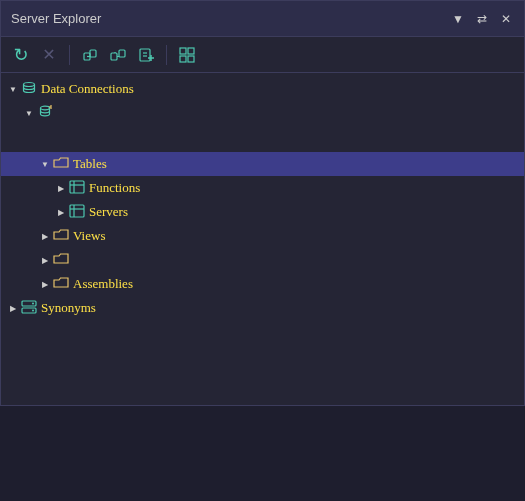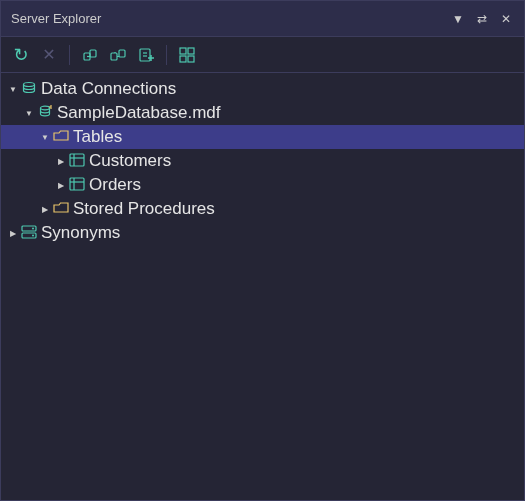--- a/index.html
+++ b/index.html
@@ -13,21 +13,21 @@
       height: 501px;
       background: #1e1e2e;
       font-family: 'Segoe UI', Tahoma, sans-serif;
       font-size: 14px;
       color: #d4d4d4;
       overflow: hidden;
     }
 
     .window {
       width: 525px;
-      height: 501px;
+      height: 406px;
       background: #252535;
       border: 1px solid #3c3c5c;
       display: flex;
       flex-direction: column;
     }
 
     .title-bar {
       display: flex;
       align-items: center;
       justify-content: space-between;
@@ -122,20 +122,21 @@
       align-items: center;
       height: 24px;
       padding-right: 8px;
       cursor: pointer;
       user-select: none;
       white-space: nowrap;
     }
 
     .tree-item.selected {
       background: #3d3d8a;
+      margin-top: 27px;
     }
 
     .tree-item .indent {
       display: inline-block;
       flex-shrink: 0;
     }
 
     .tree-item .expand-btn {
       width: 16px;
       height: 16px;
@@ -163,22 +164,23 @@
 
     .icon-table {
       color: #4ec9b0;
     }
 
     .icon-server {
       color: #4ec9b0;
     }
 
     .item-label {
-      color: #e5e5e5;
-      font-size: 17px;
+      color: #fde047;
+      font-size: 13px;
+      font-family: Liberation Serif, serif;
     }
 
     .chevron-right::before {
       content: '▶';
       font-size: 8px;
     }
 
     .chevron-down::before {
       content: '▼';
       font-size: 8px;
@@ -271,21 +273,20 @@
       <span class="expand-btn chevron-down"></span>
       <span class="icon icon-db">
         <svg width="16" height="16" viewBox="0 0 16 16" fill="none">
           <ellipse cx="8" cy="4" rx="4.5" ry="1.8" stroke="#4ec9b0" stroke-width="1.2"></ellipse>
           <path d="M3.5 4v3c0 1 2 1.8 4.5 1.8S12.5 8 12.5 7V4" stroke="#4ec9b0" stroke-width="1.2"></path>
           <path d="M3.5 7v3c0 1 2 1.8 4.5 1.8S12.5 11 12.5 10V7" stroke="#4ec9b0" stroke-width="1.2"></path>
           <line x1="12" y1="3" x2="14" y2="3" stroke="#e8c46a" stroke-width="1.2"></line>
           <line x1="14" y1="1" x2="14" y2="5" stroke="#e8c46a" stroke-width="1.2"></line>
         </svg>
       </span>
-      <span class="item-label">SampleDatabase.mdf</span>
     </div>
 
     <div class="tree-item selected">
       <span class="indent" style="width:36px;"></span>
       <span class="expand-btn chevron-down"></span>
       <span class="icon icon-folder">
         <svg width="16" height="16" viewBox="0 0 16 16" fill="none">
           <path d="M1 5h5l1.5-2H15v9H1V5z" stroke="#e8c46a" stroke-width="1.2" fill="none"></path>
         </svg>
       </span>
@@ -295,51 +296,70 @@
     <div class="tree-item">
       <span class="indent" style="width:52px;"></span>
       <span class="expand-btn chevron-right"></span>
       <span class="icon icon-table">
         <svg width="16" height="16" viewBox="0 0 16 16" fill="none">
           <rect x="1" y="2" width="14" height="12" rx="1" stroke="#4ec9b0" stroke-width="1.2"></rect>
           <line x1="1" y1="6" x2="15" y2="6" stroke="#4ec9b0" stroke-width="1.2"></line>
           <line x1="5" y1="2" x2="5" y2="14" stroke="#4ec9b0" stroke-width="1.2"></line>
         </svg>
       </span>
-      <span class="item-label">Customers</span>
+      <span class="item-label">Functions</span>
     </div>
 
     <div class="tree-item">
       <span class="indent" style="width:52px;"></span>
       <span class="expand-btn chevron-right"></span>
       <span class="icon icon-table">
         <svg width="16" height="16" viewBox="0 0 16 16" fill="none">
           <rect x="1" y="2" width="14" height="12" rx="1" stroke="#4ec9b0" stroke-width="1.2"></rect>
           <line x1="1" y1="6" x2="15" y2="6" stroke="#4ec9b0" stroke-width="1.2"></line>
           <line x1="5" y1="2" x2="5" y2="14" stroke="#4ec9b0" stroke-width="1.2"></line>
         </svg>
       </span>
-      <span class="item-label">Orders</span>
-    </div>
-
+      <span class="item-label">Servers</span>
+    </div>
 
     <div class="tree-item">
       <span class="indent" style="width:36px;"></span>
       <span class="expand-btn chevron-right"></span>
       <span class="icon icon-folder">
         <svg width="16" height="16" viewBox="0 0 16 16" fill="none">
           <path d="M1 5h5l1.5-2H15v9H1V5z" stroke="#e8c46a" stroke-width="1.2" fill="none"></path>
         </svg>
       </span>
-      <span class="item-label">Stored Procedures</span>
-    </div>
-
-
-
-
+      <span class="item-label">Views</span>
+    </div>
+
+    <div class="tree-item">
+      <span class="indent" style="width:36px;"></span>
+      <span class="expand-btn chevron-right"></span>
+      <span class="icon icon-folder">
+        <svg width="16" height="16" viewBox="0 0 16 16" fill="none">
+          <path d="M1 5h5l1.5-2H15v9H1V5z" stroke="#e8c46a" stroke-width="1.2" fill="none"></path>
+        </svg>
+      </span>
+    </div>
+
+
+
+
+    <div class="tree-item">
+      <span class="indent" style="width:36px;"></span>
+      <span class="expand-btn chevron-right"></span>
+      <span class="icon icon-folder">
+        <svg width="16" height="16" viewBox="0 0 16 16" fill="none">
+          <path d="M1 5h5l1.5-2H15v9H1V5z" stroke="#e8c46a" stroke-width="1.2" fill="none"></path>
+        </svg>
+      </span>
+      <span class="item-label">Assemblies</span>
+    </div>
 
     <div class="tree-item">
       <span class="indent" style="width:4px;"></span>
       <span class="expand-btn chevron-right"></span>
       <span class="icon icon-server">
         <svg width="16" height="16" viewBox="0 0 16 16" fill="none">
           <rect x="1" y="2" width="14" height="5" rx="1" stroke="#4ec9b0" stroke-width="1.2"></rect>
           <rect x="1" y="9" width="14" height="5" rx="1" stroke="#4ec9b0" stroke-width="1.2"></rect>
           <circle cx="12" cy="4.5" r="1" fill="#4ec9b0"></circle>
           <circle cx="12" cy="11.5" r="1" fill="#4ec9b0"></circle>

